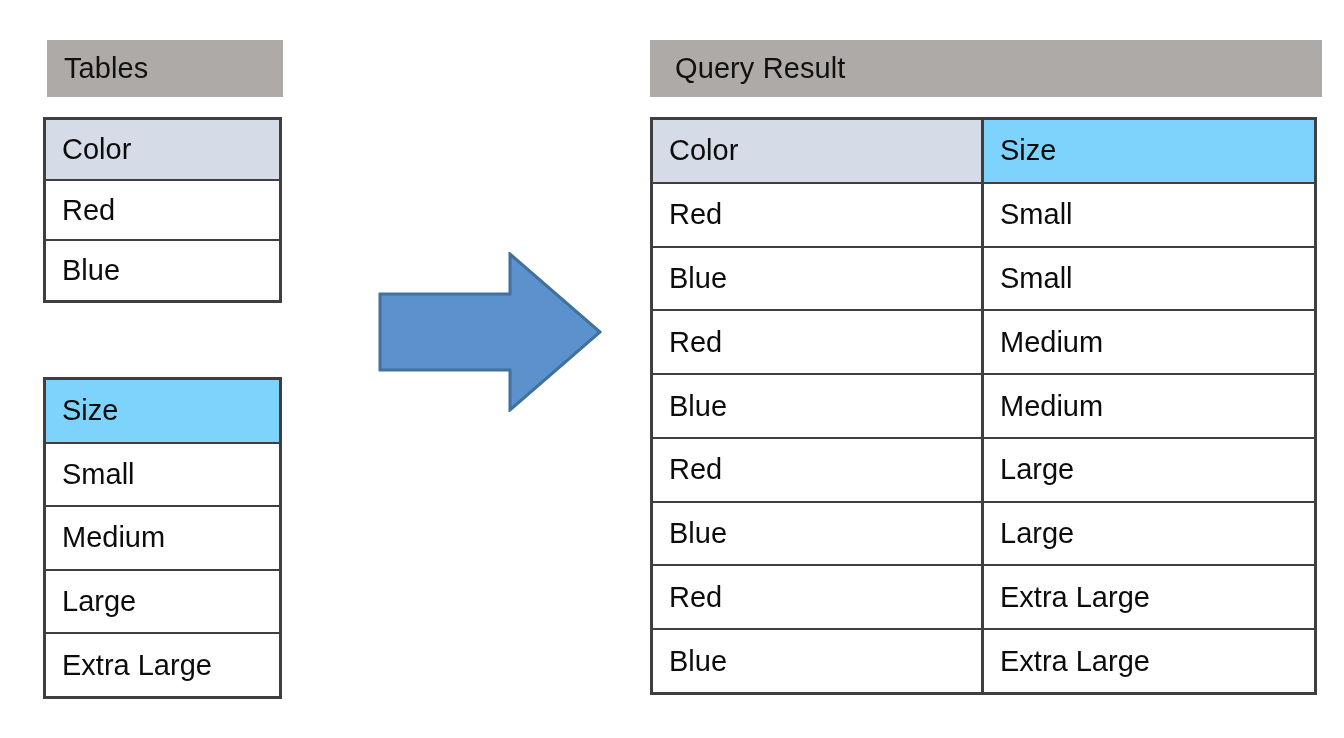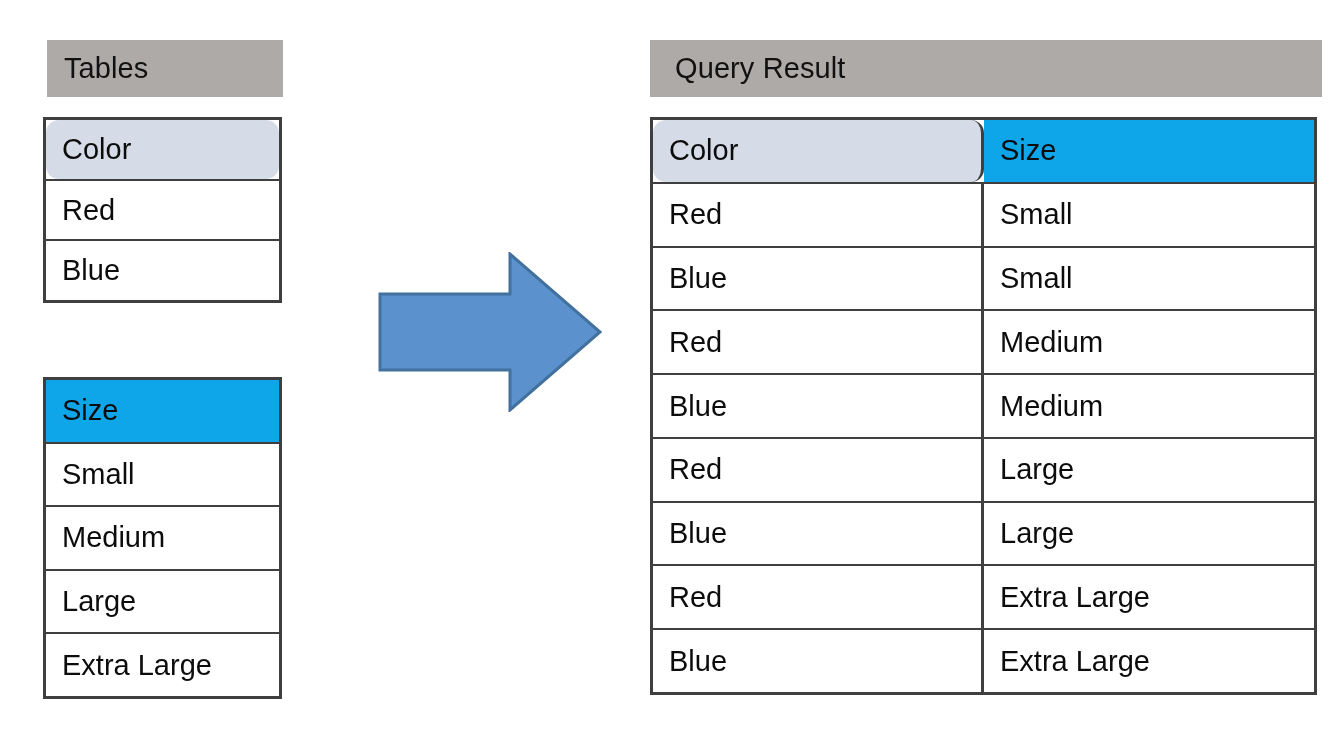--- a/index.html
+++ b/index.html
@@ -82,24 +82,23 @@
     color: #0c0c0c;
     line-height: 1;
     white-space: nowrap;
     overflow: hidden;
   }
   .tcell.divider {
     border-right: 3px solid #3f3f3f;
   }
   .hdr-color {
     background: #d6dce7;
-    border-radius: 13px;
   }
   .hdr-size {
-    background: #0ea5e9;
+    background: #7dd3fc;
   }
 
   
   #color-table {
     left: 43px;
     top: 117px;
     width: 239px;
     height: 186px;
   }
   #color-table .tcell { width: 100%; }

